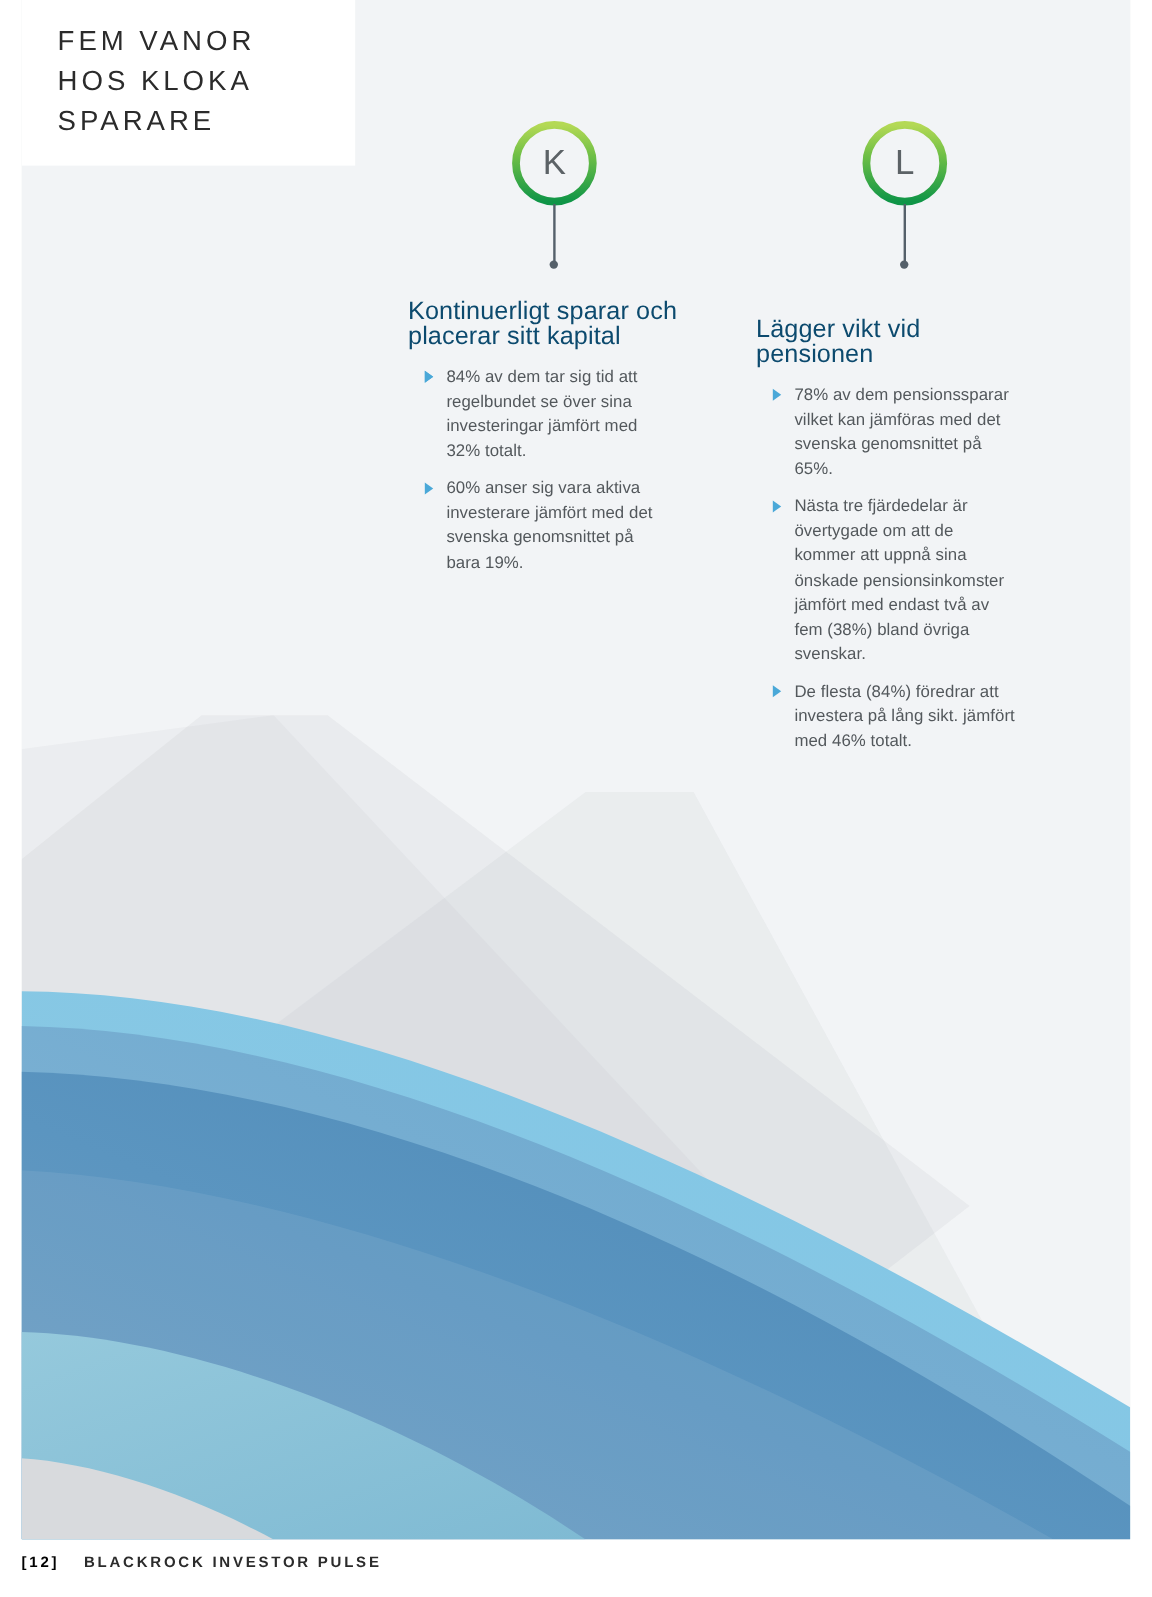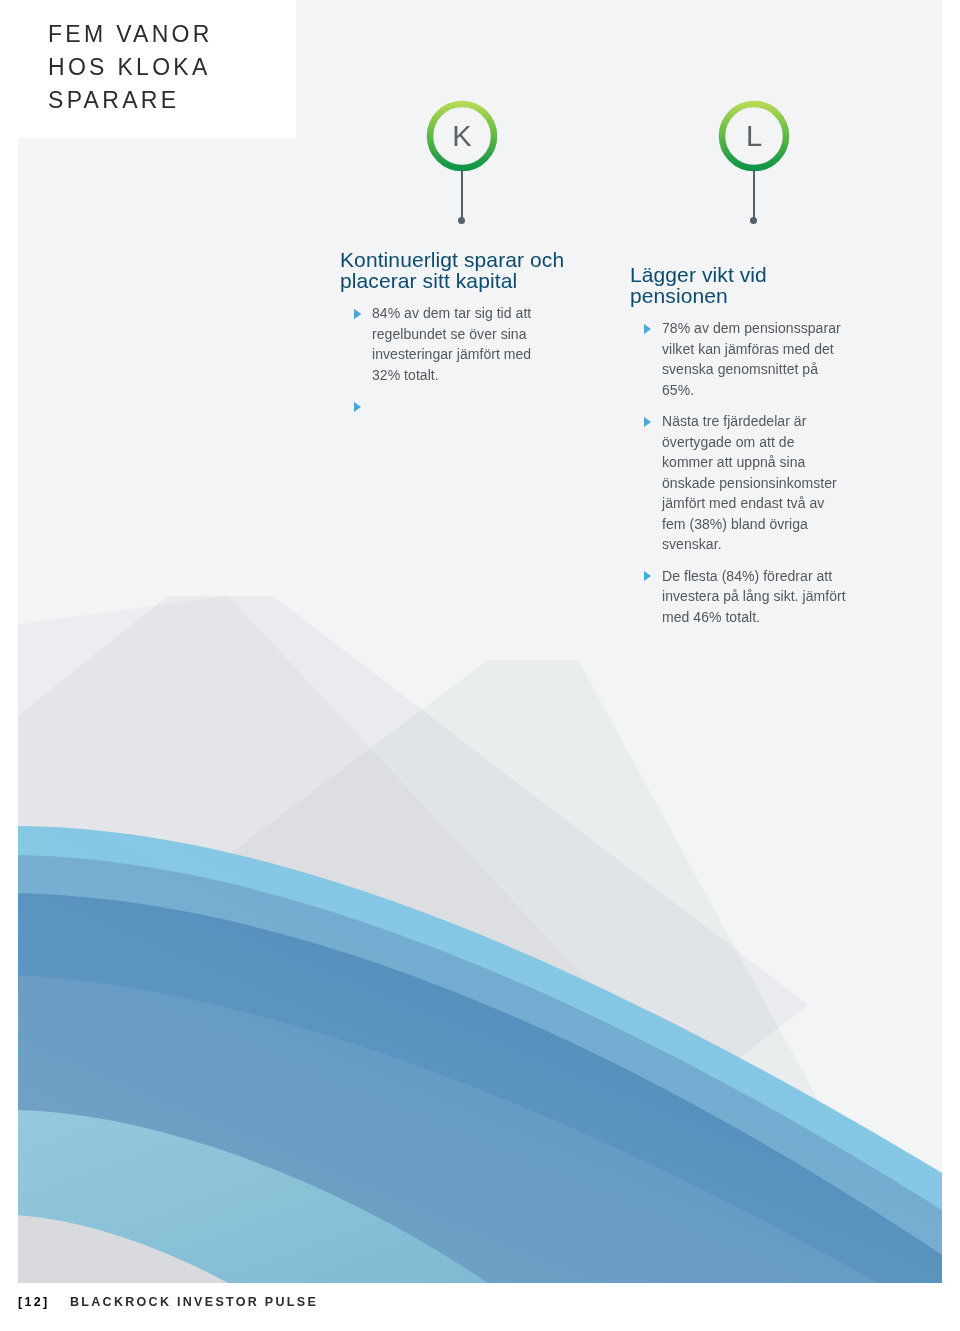--- a/index.html
+++ b/index.html
@@ -249,20 +249,21 @@
       <ul class="bullet-list">
         <li class="bullet-item">
           <span class="bullet-arrow"></span>
         </li>
         <li class="bullet-item">
           <span class="bullet-arrow"></span>
           <span>84% av dem tar sig tid att regelbundet se över sina investeringar jämfört med 32% totalt.</span>
         </li>
         <li class="bullet-item">
           <span class="bullet-arrow"></span>
+          <span>60% anser sig vara aktiva investerare jämfört med det svenska genomsnittet på bara 19%.</span>
         </li>
       </ul>
     </div>
 
     <div class="column" id="column-right">
       <h2 class="col-heading">Lägger vikt vid pensionen</h2>
       <ul class="bullet-list">
         <li class="bullet-item">
           <span class="bullet-arrow"></span>
           <span>78% av dem pensionssparar vilket kan jämföras med det svenska genomsnittet på 65%.</span>

